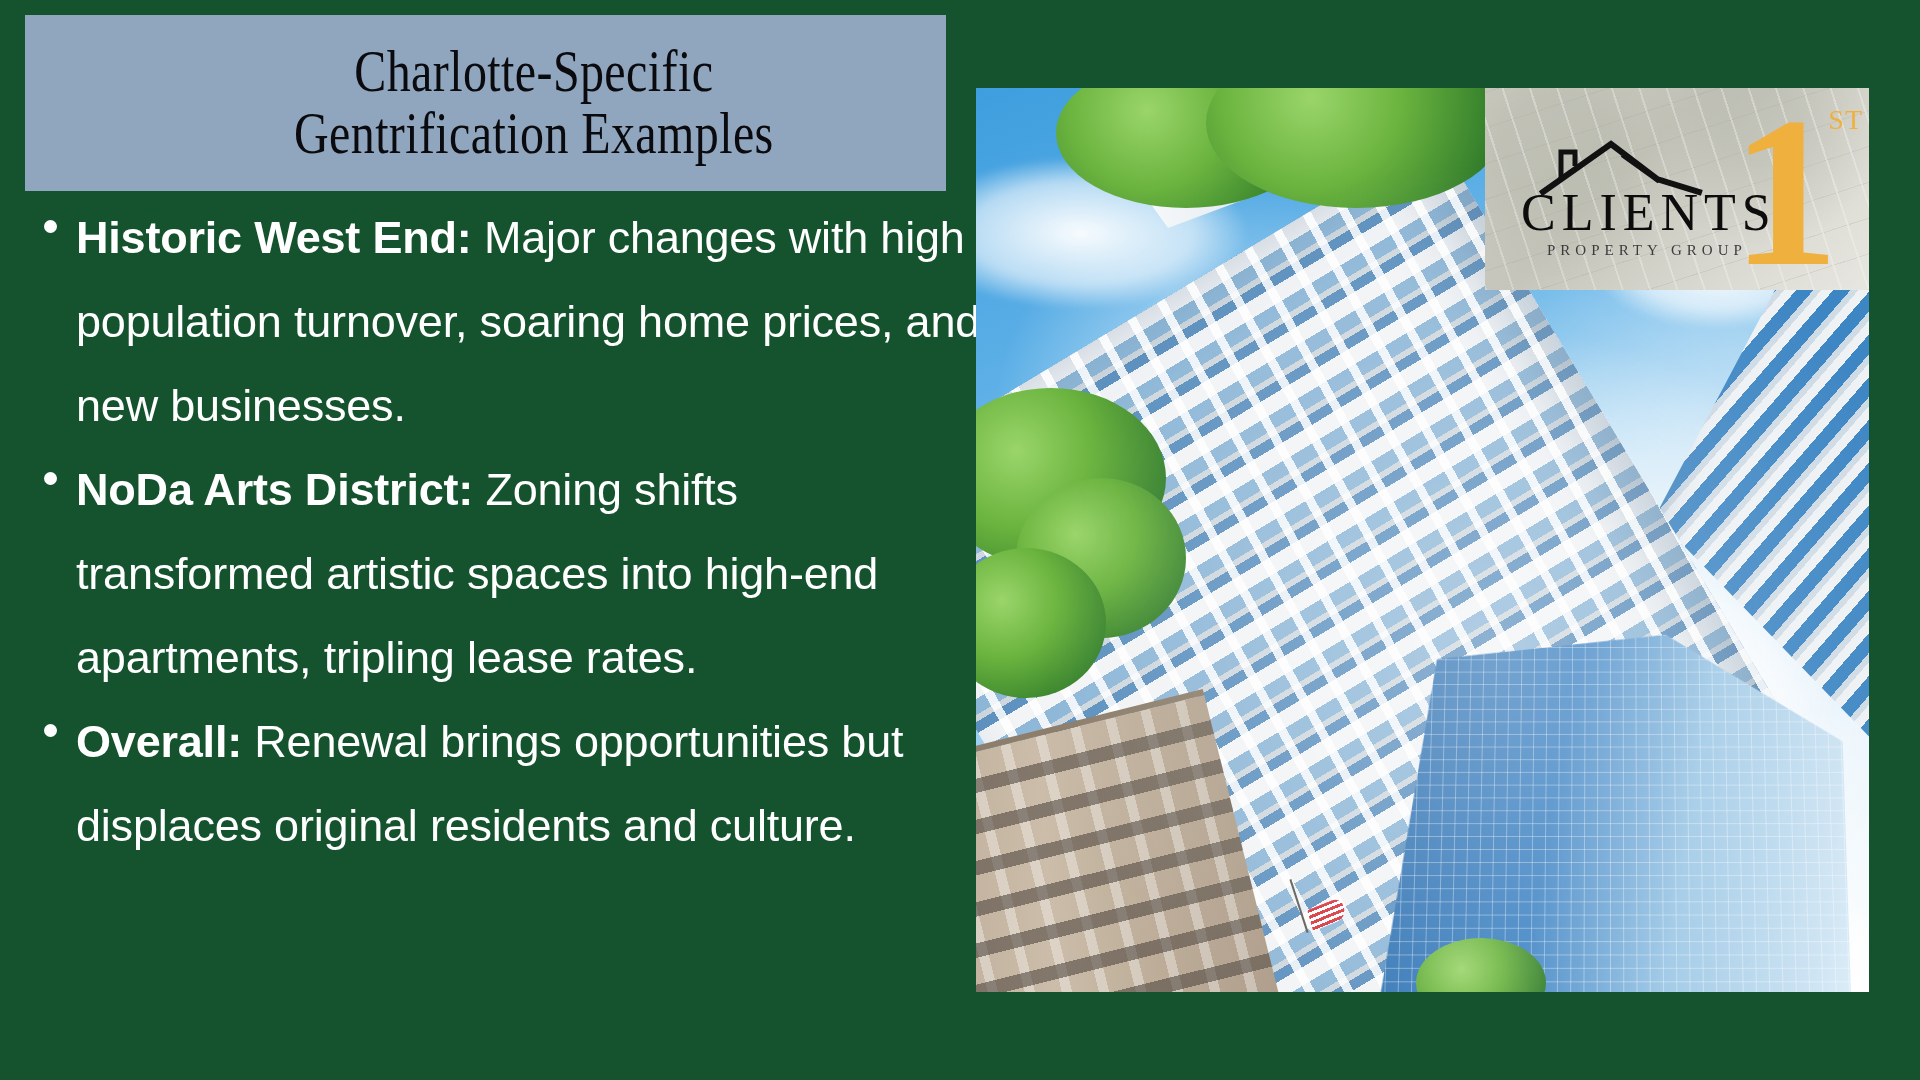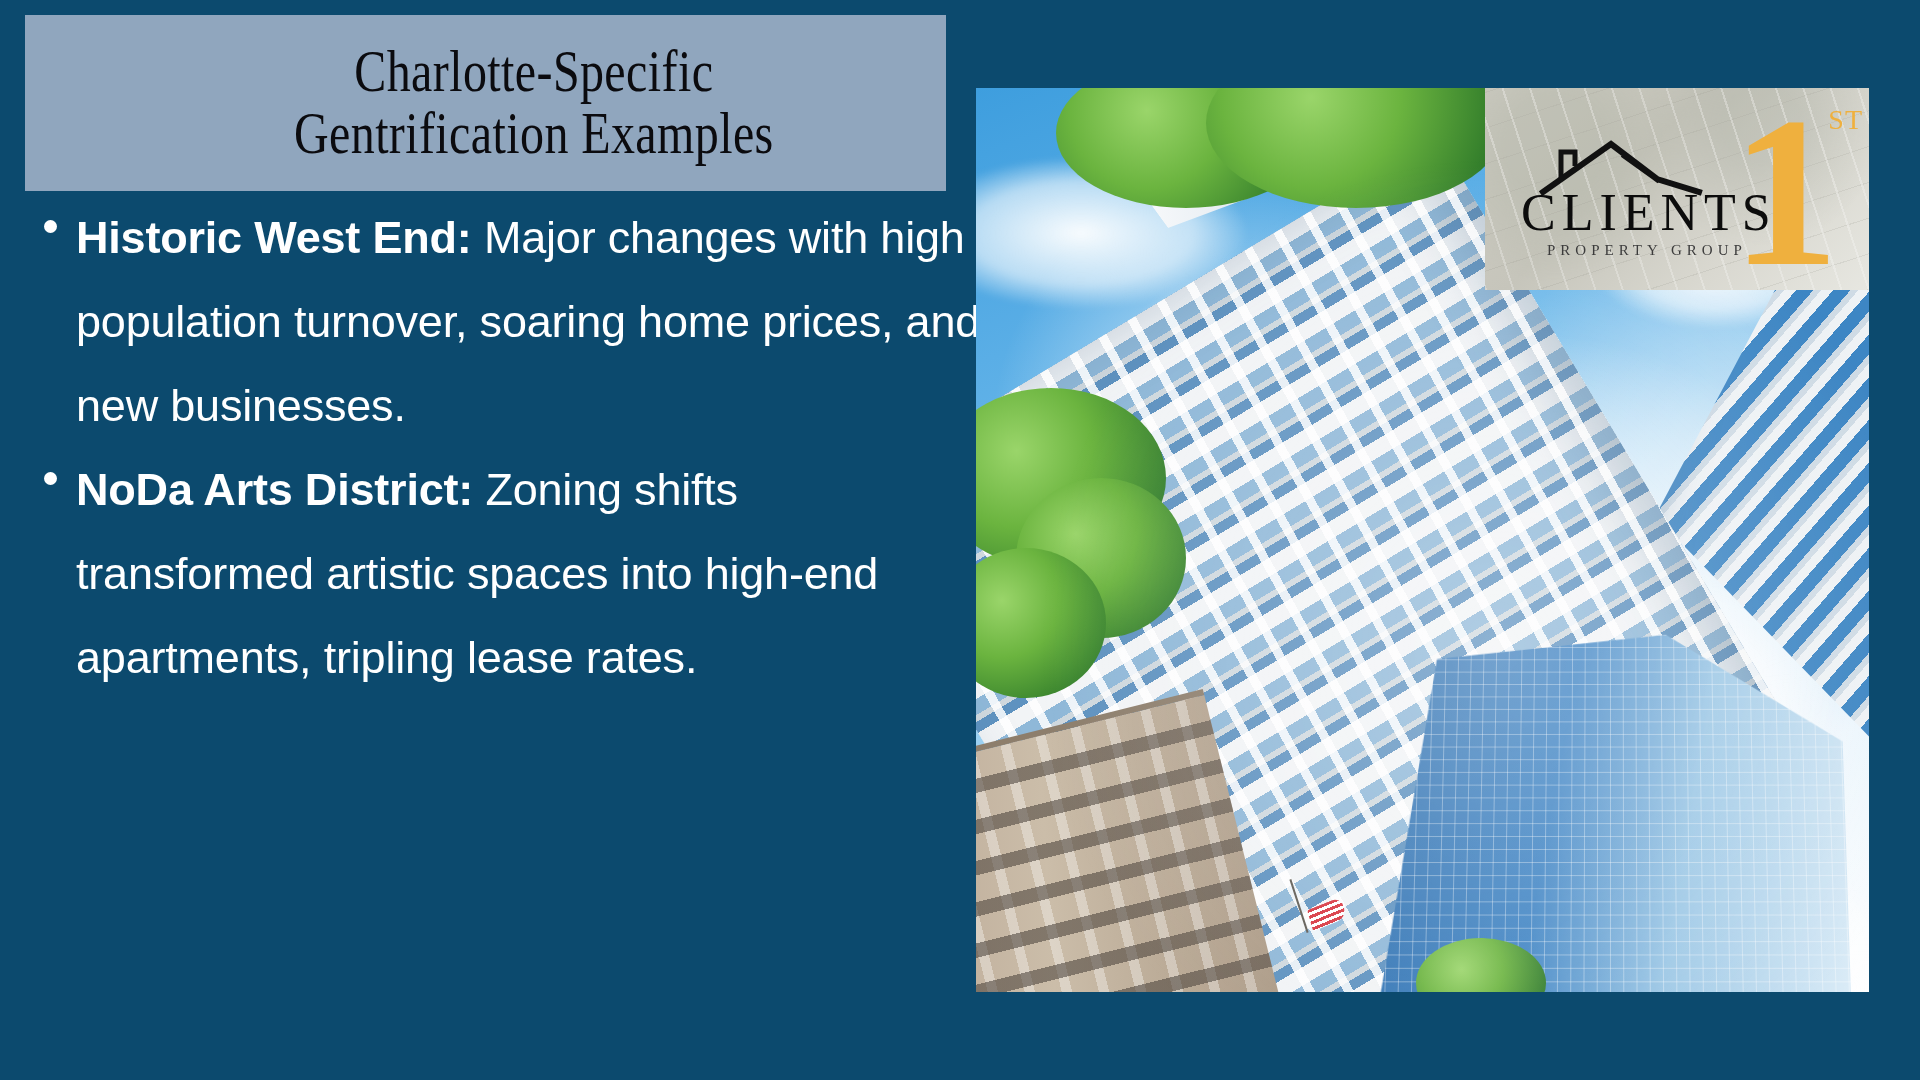--- a/index.html
+++ b/index.html
@@ -7,21 +7,21 @@
     padding: 0;
     background: #546c85;
   }
   body {
     font-family: "Liberation Sans", sans-serif;
   }
   #slide {
     position: relative;
     width: 1920px;
     height: 1080px;
-    background: #0c4a6e;
+    background: #14532d;
     overflow: hidden;
   }
 
   
   #title-box {
     position: absolute;
     left: 25px;
     top: 15px;
     width: 921px;
     height: 176px;
@@ -324,20 +324,24 @@
   </div>
 
   <ul id="bullets">
     <li class="bullet">
       <span class="dot"></span>
       <b>Historic West End:</b><span> Major changes with high population turnover, soaring home prices, and new businesses.</span>
     </li>
     <li class="bullet">
       <span class="dot"></span>
       <b>NoDa Arts District:</b><span> Zoning shifts transformed artistic spaces into high-end apartments, tripling lease rates.</span>
+    </li>
+    <li class="bullet">
+      <span class="dot"></span>
+      <b>Overall:</b><span> Renewal brings opportunities but displaces original residents and culture.</span>
     </li>
   </ul>
 
   <div id="photo">
     <div class="sky"></div>
 
     <div class="cloud" style="left:-60px;  top:70px;  width:330px; height:150px;"></div>
     <div class="cloud" style="left:150px;  top:180px; width:300px; height:160px;"></div>
     <div class="cloud" style="left:330px;  top:300px; width:330px; height:180px;"></div>
     <div class="cloud" style="left:430px;  top:470px; width:430px; height:300px;"></div>

